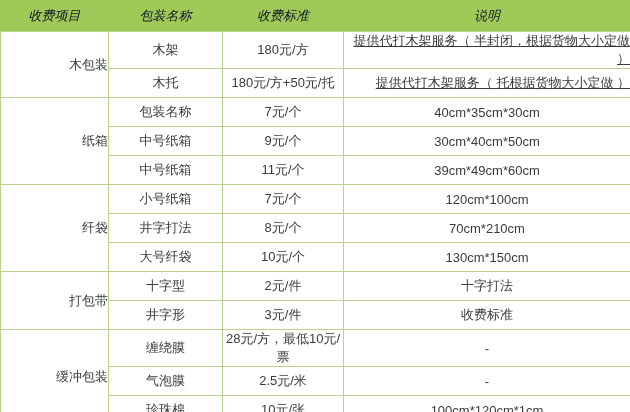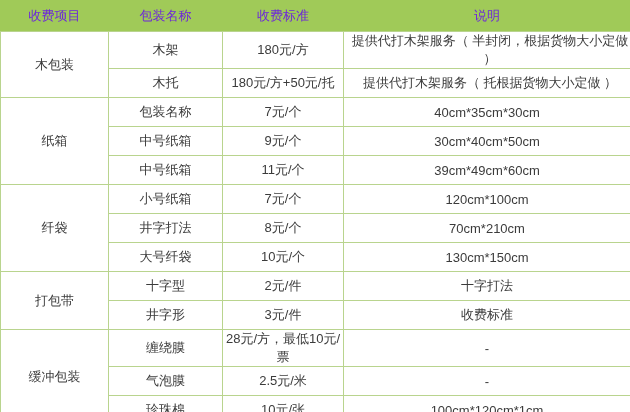--- a/index.html
+++ b/index.html
@@ -22,34 +22,37 @@
     border: 1px solid #b9d48e;
     font-size: 13px;
     color: #3b3b3b;
     text-align: center;
     vertical-align: middle;
     padding: 0;
     overflow: hidden;
   }
   .fee-table thead th {
     background: #a0ca58;
-    color: #6d28d9;
+    color: #0f172a;
     font-weight: normal;
     height: 30px;
     border-color: #a0ca58 #a0ca58 #b9d48e #a0ca58;
+    font-style: italic;
   }
   .fee-table thead th:first-child { border-left-color: #a0ca58; }
   .fee-table thead th:last-child { border-right-color: #a0ca58; }
   .fee-table tbody tr { height: 29px; }
   .fee-table td.note-left {
-    text-align: center;
+    text-align: right;
     padding-left: 6px;
+    text-decoration: underline;
   }
   .fee-table td.group-cell {
     background: #ffffff;
+    text-align: right;
   }
 </style>
 </head>
 <body>
 
 <table class="fee-table">
   <colgroup>
     <col style="width:108px">
     <col style="width:114px">
     <col style="width:121px">

